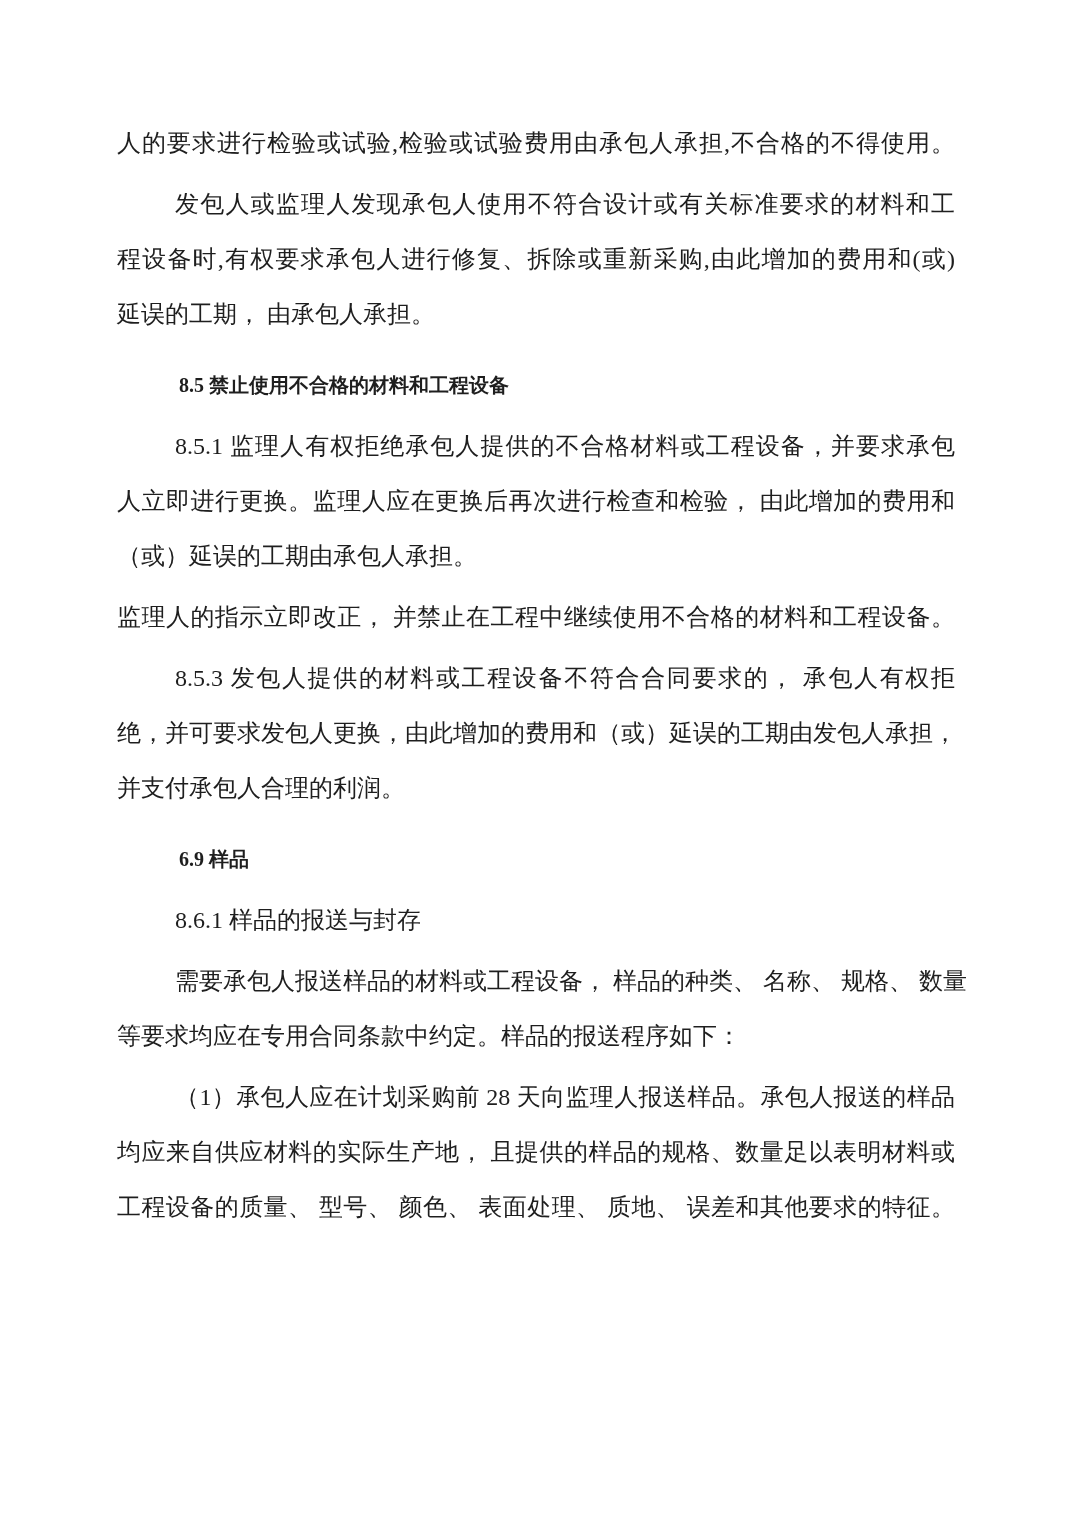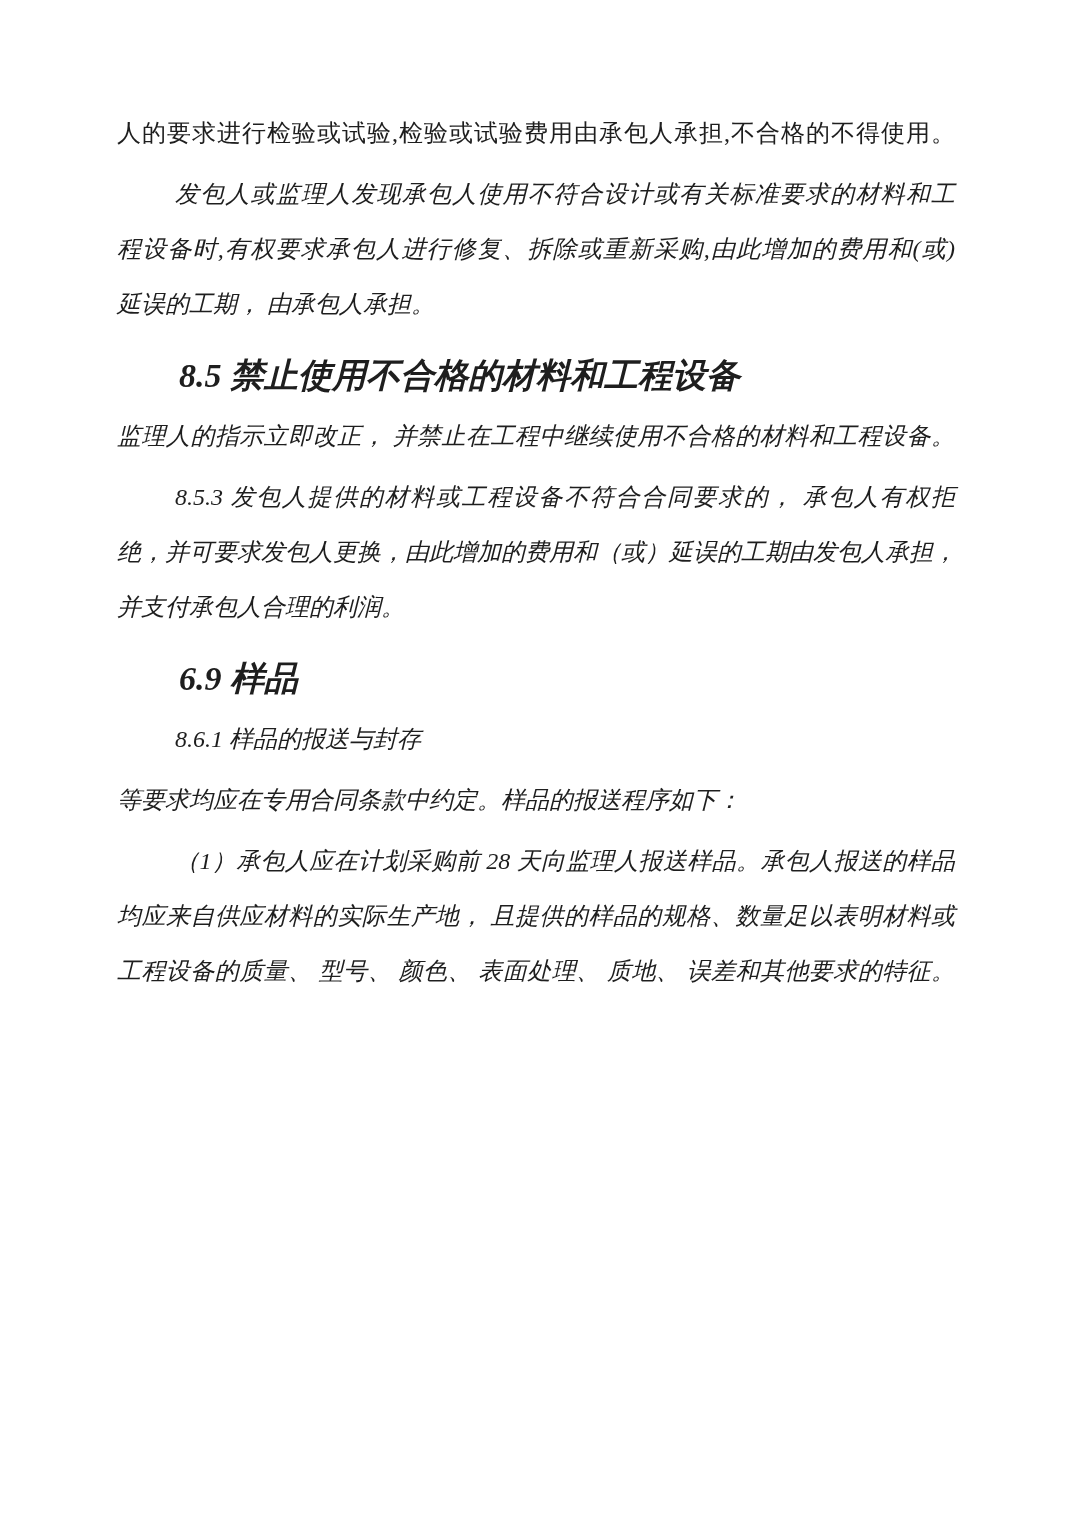--- a/index.html
+++ b/index.html
@@ -7,41 +7,41 @@
     width: 1074px; height: 1520px;
     background: #ffffff;
     position: relative;
     font-family: "Liberation Serif", "DejaVu Serif", serif;
     color: #1e1e1e;
     overflow: hidden;
   }
   .page { position: absolute; inset: 0; background: #ffffff; }
   .page-text {
     position: absolute;
-    left: 117px; top: 106px;
+    left: 117px; top: 116px;
     width: 838px;
   }
   .block { margin: 0; }
-  .block + .block { margin-top: 6px; font-style: italic; }
+  .block + .block { margin-top: 6px; }
   .block.heading { margin-top: 16px; }
   .line {
     height: 55px;
     line-height: 55px;
     font-size: 24px;
     white-space: nowrap;
     overflow: visible;
   }
   .line.full {
     text-align: justify;
     text-align-last: justify;
     text-justify: inter-character;
   }
   .line.indent { text-indent: 58px; }
   .block.heading .line {
-    font-size: 34px;
+    font-size: 20px;
     font-weight: 700;
     text-indent: 62px;
   }
 </style>
 </head>
 <body>
 
 <div class="page">
   <div class="page-text">
 
@@ -52,40 +52,46 @@
     <div class="block">
       <div class="line full indent">发包人或监理人发现承包人使用不符合设计或有关标准要求的材料和工</div>
       <div class="line full">程设备时,有权要求承包人进行修复、拆除或重新采购,由此增加的费用和(或)</div>
       <div class="line">延误的工期， 由承包人承担。</div>
     </div>
 
     <div class="block heading">
       <div class="line">8.5 禁止使用不合格的材料和工程设备</div>
     </div>
 
+    <div class="block">
+      <div class="line full indent">8.5.1 监理人有权拒绝承包人提供的不合格材料或工程设备，并要求承包</div>
+      <div class="line full">人立即进行更换。监理人应在更换后再次进行检查和检验， 由此增加的费用和</div>
+      <div class="line">（或）延误的工期由承包人承担。</div>
+    </div>
 
     <div class="block">
       <div class="line full">监理人的指示立即改正， 并禁止在工程中继续使用不合格的材料和工程设备。</div>
     </div>
 
     <div class="block">
       <div class="line full indent">8.5.3 发包人提供的材料或工程设备不符合合同要求的， 承包人有权拒</div>
       <div class="line full">绝，并可要求发包人更换，由此增加的费用和（或）延误的工期由发包人承担，</div>
       <div class="line">并支付承包人合理的利润。</div>
     </div>
 
     <div class="block heading">
       <div class="line">6.9 样品</div>
     </div>
 
     <div class="block">
       <div class="line indent">8.6.1 样品的报送与封存</div>
     </div>
 
     <div class="block">
+      <div class="line full indent">需要承包人报送样品的材料或工程设备， 样品的种类、 名称、 规格、 数量</div>
       <div class="line">等要求均应在专用合同条款中约定。样品的报送程序如下：</div>
     </div>
 
     <div class="block">
       <div class="line full indent">（1）承包人应在计划采购前 28 天向监理人报送样品。承包人报送的样品</div>
       <div class="line full">均应来自供应材料的实际生产地， 且提供的样品的规格、数量足以表明材料或</div>
       <div class="line full">工程设备的质量、 型号、 颜色、 表面处理、 质地、 误差和其他要求的特征。</div>
     </div>
 
 

